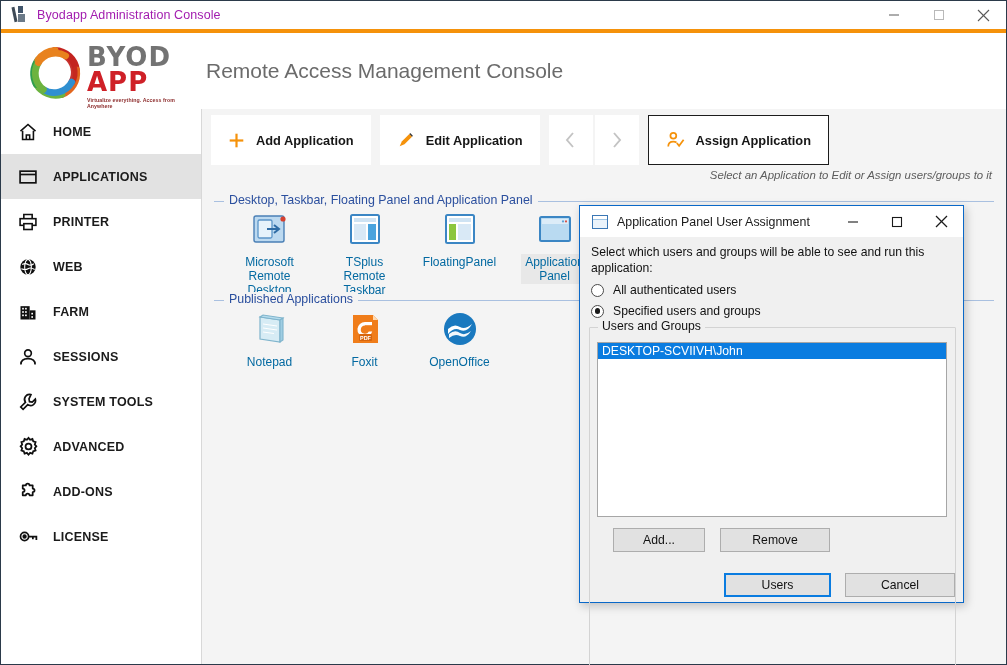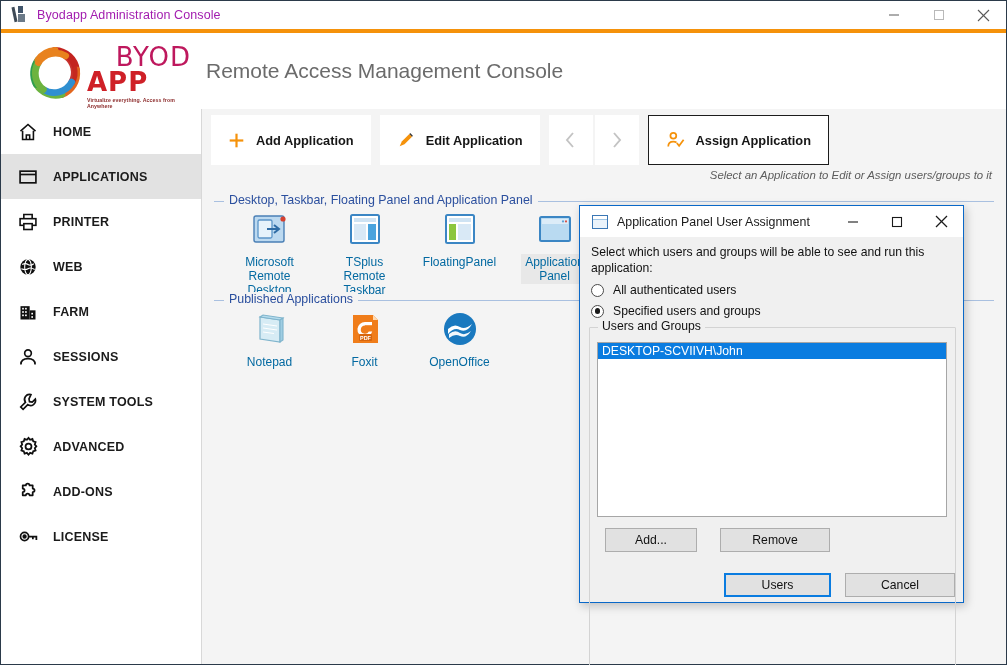--- a/index.html
+++ b/index.html
@@ -38,22 +38,22 @@
   }
 
   
   .header {
     position:absolute; left:0; top:32px; width:1005px; height:76px; background:#ffffff;
   }
   .logo-wrap { position:absolute; left:22px; top:6px; width:168px; height:66px; }
   .logo-swirl { position:absolute; left:4px; top:6px; width:56px; height:56px; }
   .logo-text { position:absolute; left:64px; top:5px; }
   .logo-byod {
-    font-family:"DejaVu Sans", sans-serif; font-weight:normal; font-size:26px;
-    color:#be185d; letter-spacing:1px; line-height:26px;text-align:right;
+    font-family:"DejaVu Sans", sans-serif; font-weight:bold; font-size:26px;
+    color:#737373; letter-spacing:1px; line-height:26px;
   }
   .logo-app {
     font-family:"DejaVu Sans", sans-serif; font-weight:bold; font-size:26px;
     color:#cf2027; letter-spacing:1px; line-height:25px;
   }
   .logo-tag {
     font-size:5.2px; color:#8c2b2b; letter-spacing:0.1px; margin-top:2px; font-weight:bold;
   }
   .app-title {
     position:absolute; left:205px; top:26px; font-size:21px; color:#6b6b6b; font-weight:normal;
@@ -161,21 +161,21 @@
     background:#ffffff; border:1px solid #a6a6a6;
   }
   .list-item {
     height:16px; line-height:16px; font-size:12.2px; padding-left:4px; color:#111;
   }
   .list-item.sel { background:#0a7ce0; color:#ffffff; }
   .btn {
     background:#e1e1e1; border:1px solid #adadad; font-size:12.2px; color:#111;
     display:flex; align-items:center; justify-content:center; cursor:default;
   }
-  .btn-add { position:absolute; left:16px; top:209px; width:92px; height:24px; }
+  .btn-add { position:absolute; left:24px; top:209px; width:92px; height:24px; }
   .btn-remove { position:absolute; left:131px; top:209px; width:110px; height:24px; }
   .btn-save {
     position:absolute; left:722px; top:571px; width:107px; height:24px;
     border:2px solid #0a7ce0; background:#e1e1e1;
   }
   .btn-cancel { position:absolute; left:843px; top:571px; width:110px; height:24px;text-align:right; }
 </style>
 </head>
 <body>
 

